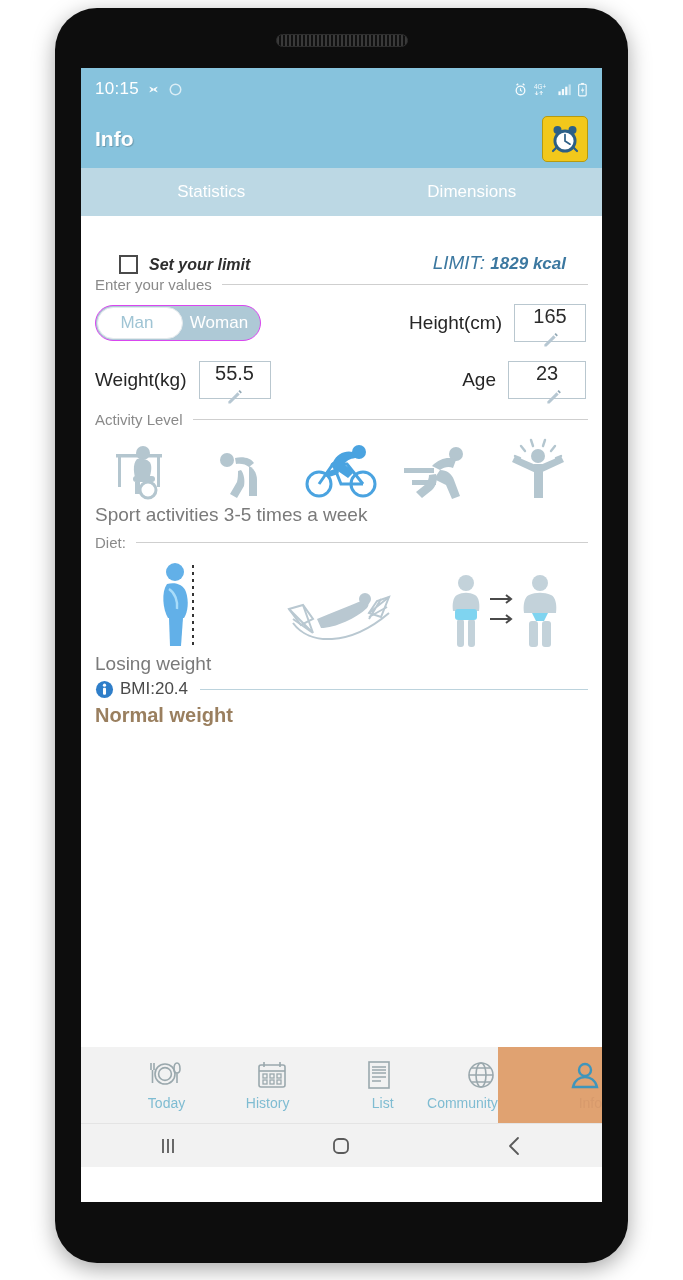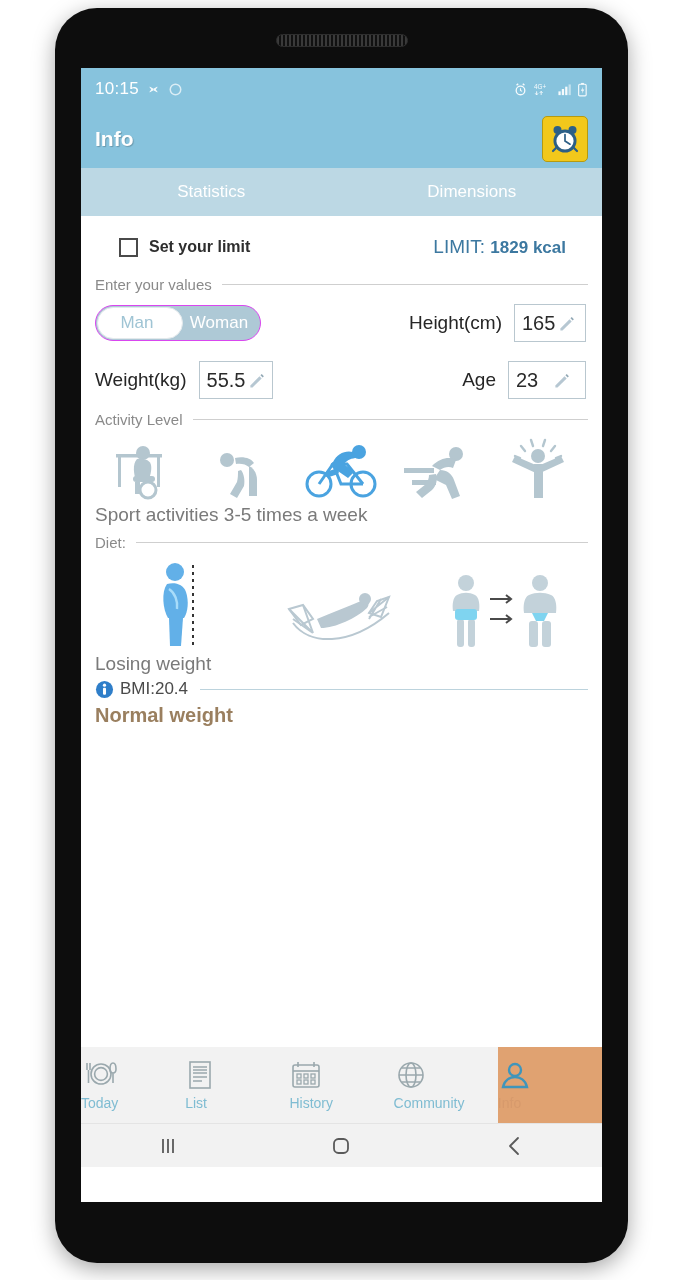--- a/index.html
+++ b/index.html
@@ -74,22 +74,22 @@
   .tab {
     flex: 1; display: flex; align-items: center; justify-content: center;
     color: #ffffff; font-size: 17px;
   }
   .tab.active { background: #3f95bb; }
 
   
   #content { padding: 0 14px; background: #fff; height: 947px; position: relative; }
 
   .limit-row {
-    display: flex; align-items: center;
-    height: 54px; margin-top: 4px;
+    display: flex; align-items: flex-end;
+    height: 54px; margin-top: 4px; font-style: italic;
   }
   .checkbox {
     width: 19px; height: 19px;
     border: 2px solid #4a4a4a;
     margin-left: 24px; margin-right: 11px;
     background: #fff;
   }
   .limit-label { font-size: 16px; font-weight: bold; color: #2e2e2e; }
   .limit-value { margin-left: auto; margin-right: 22px; font-size: 19px; color: #3c78a0; }
   .limit-value b { font-size: 17px; }
@@ -127,20 +127,21 @@
   #gender-woman { color: #ffffff; }
 
   .field-group { display: flex; align-items: center; gap: 12px; justify-content: center; }
   .field-label { font-size: 19px; color: #262626; }
   .field-box {
     border: 1px solid #b9c7cf;
     height: 38px; min-width: 72px;
     display: flex; align-items: center; gap: 3px;
     padding: 0 7px;
     background: #fff;
+    flex-direction: column;
   }
   .field-value { font-size: 20px; color: #2b2b2b; }
   .pencil { width: 17px; height: 17px; flex: none; }
 
   .row3 { display: flex; align-items: center; margin-top: 10px; height: 46px; }
 
   
   .icon-row { display: flex; align-items: flex-end; justify-content: space-between; padding: 6px 4px 0 4px; }
   .icon-cell { width: 92px; height: 66px; display: flex; align-items: flex-end; justify-content: center; }
   .caption { text-align: left; font-size: 19px; color: #7a7a7a; padding-right: 4px; margin-top: 4px; }
@@ -155,21 +156,21 @@
 
   
   #bottom-nav {
     position: absolute; left: 0; bottom: 44px;
     width: 521px; height: 76px;
     background: #f2f2f2;
     display: flex;
   }
   .nav-item {
     flex: 1; display: flex; flex-direction: column;
-    align-items: flex-start; justify-content: center; gap: 2px;
+    align-items: flex-end; justify-content: center; gap: 2px;
   }
   .nav-item.active { background: #e0a271; }
   .nav-label { font-size: 14px; color: #7fbcd2; }
   .nav-item.active .nav-label { color: #d79a6c; }
 
   #system-nav {
     position: absolute; left: 0; bottom: 0;
     width: 521px; height: 44px;
     background: #f2f2f2;
     display: flex; align-items: center; justify-content: space-around;
@@ -443,45 +444,45 @@
             <g stroke="#9aa8ad" fill="none" stroke-width="1.6">
               <circle cx="20" cy="15" r="10"></circle>
               <circle cx="20" cy="15" r="6.4"></circle>
               <path d="M6 4v7M9 4v7M7.5 11v13"></path>
               <path d="M32 4c2 0 3 3 3 6s-1 4-3 4-3-1-3-4 1-6 3-6zM32 14v10"></path>
             </g>
           </svg>
           <span class="nav-label">Today</span>
         </div>
         <div class="nav-item">
-          <svg width="30" height="34" viewBox="0 0 30 34">
-            <rect x="5" y="3" width="20" height="26" fill="none" stroke="#9aa8ad" stroke-width="1.6"></rect>
-            <g stroke="#9aa8ad" stroke-width="1.4">
-              <path d="M8 8h14M8 11h14M8 14h14M8 18h14M8 22h9"></path>
-            </g>
-          </svg>
-          <span class="nav-label">List</span>
-        </div>
-        <div class="nav-item">
           <svg width="34" height="34" viewBox="0 0 34 34">
             <rect x="4" y="6" width="26" height="22" rx="2" fill="none" stroke="#9aa8ad" stroke-width="1.6"></rect>
             <path d="M4 12h26" stroke="#9aa8ad" stroke-width="1.6"></path>
             <path d="M9 3v5M25 3v5" stroke="#9aa8ad" stroke-width="1.6"></path>
             <g fill="none" stroke="#9aa8ad" stroke-width="1.3">
               <rect x="8" y="15" width="4" height="4"></rect>
                 <rect x="15" y="15" width="4" height="4"></rect>
                 <rect x="22" y="15" width="4" height="4"></rect>
               <rect x="8" y="21" width="4" height="4"></rect>
                 <rect x="15" y="21" width="4" height="4"></rect>
                 <rect x="22" y="21" width="4" height="4"></rect>
             </g>
           </svg>
           <span class="nav-label">History</span>
         </div>
         <div class="nav-item">
+          <svg width="30" height="34" viewBox="0 0 30 34">
+            <rect x="5" y="3" width="20" height="26" fill="none" stroke="#9aa8ad" stroke-width="1.6"></rect>
+            <g stroke="#9aa8ad" stroke-width="1.4">
+              <path d="M8 8h14M8 11h14M8 14h14M8 18h14M8 22h9"></path>
+            </g>
+          </svg>
+          <span class="nav-label">List</span>
+        </div>
+        <div class="nav-item">
           <svg width="34" height="34" viewBox="0 0 34 34">
             <g fill="none" stroke="#9aa8ad" stroke-width="1.6">
               <circle cx="17" cy="16" r="12"></circle>
               <ellipse cx="17" cy="16" rx="5" ry="12"></ellipse>
               <path d="M5 16h24M7.5 9h19M7.5 23h19"></path>
             </g>
           </svg>
           <span class="nav-label">Community</span>
         </div>
         <div class="nav-item active">

